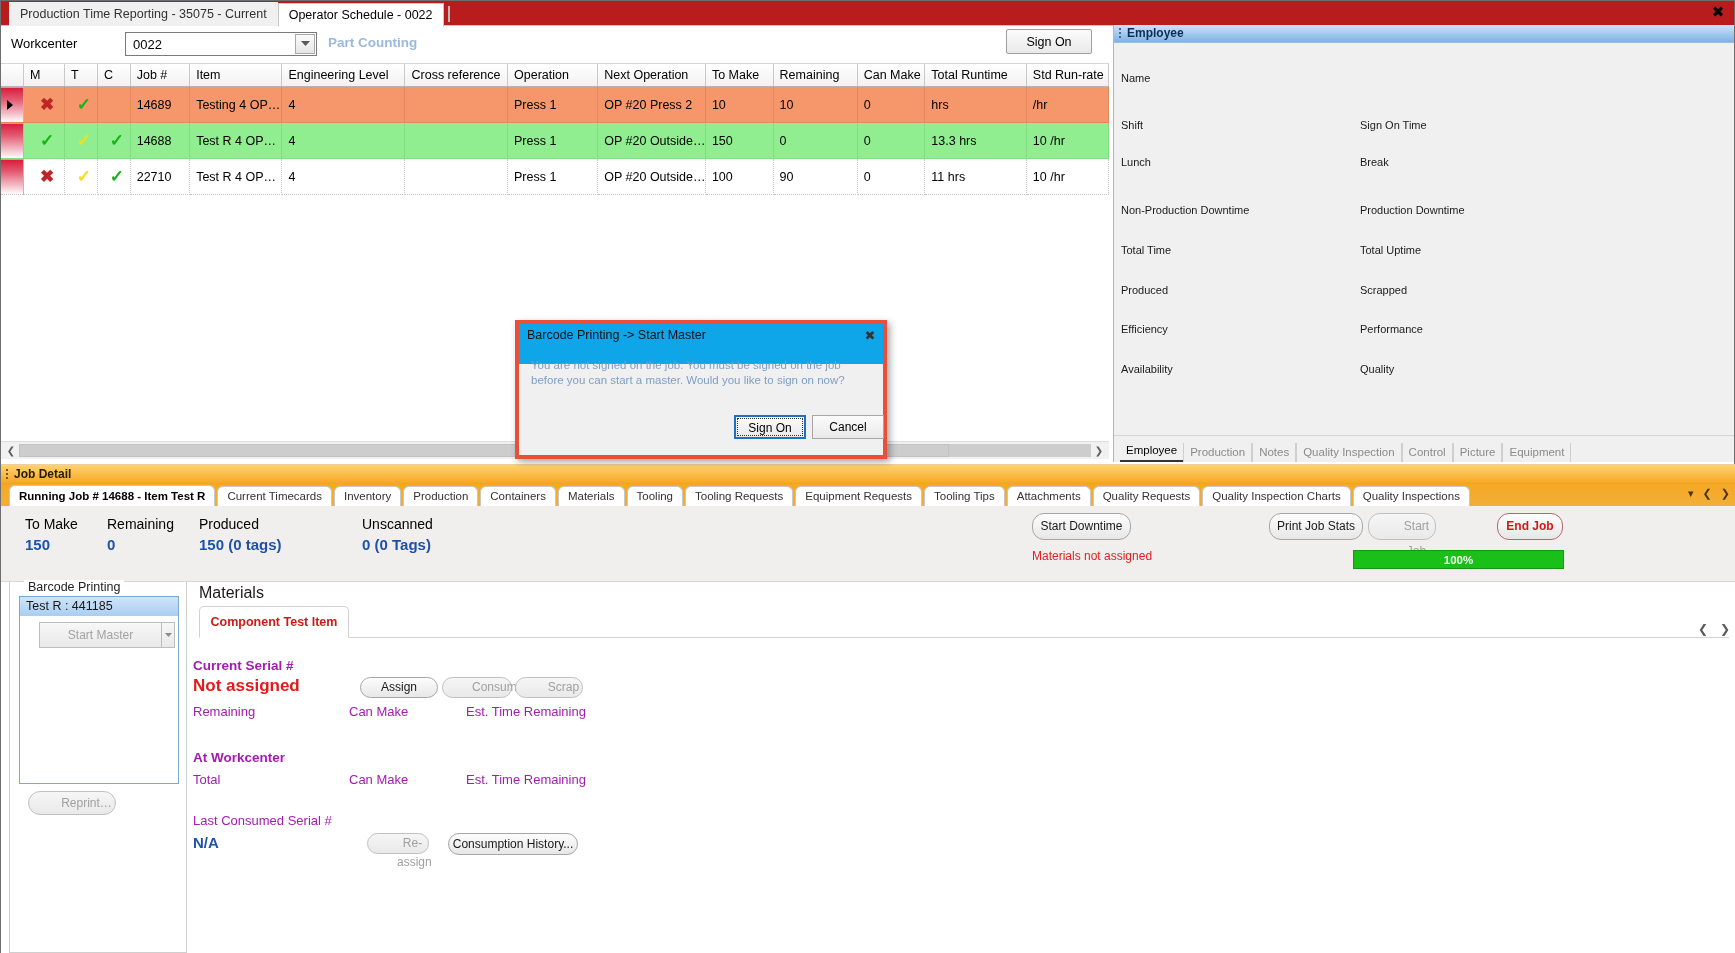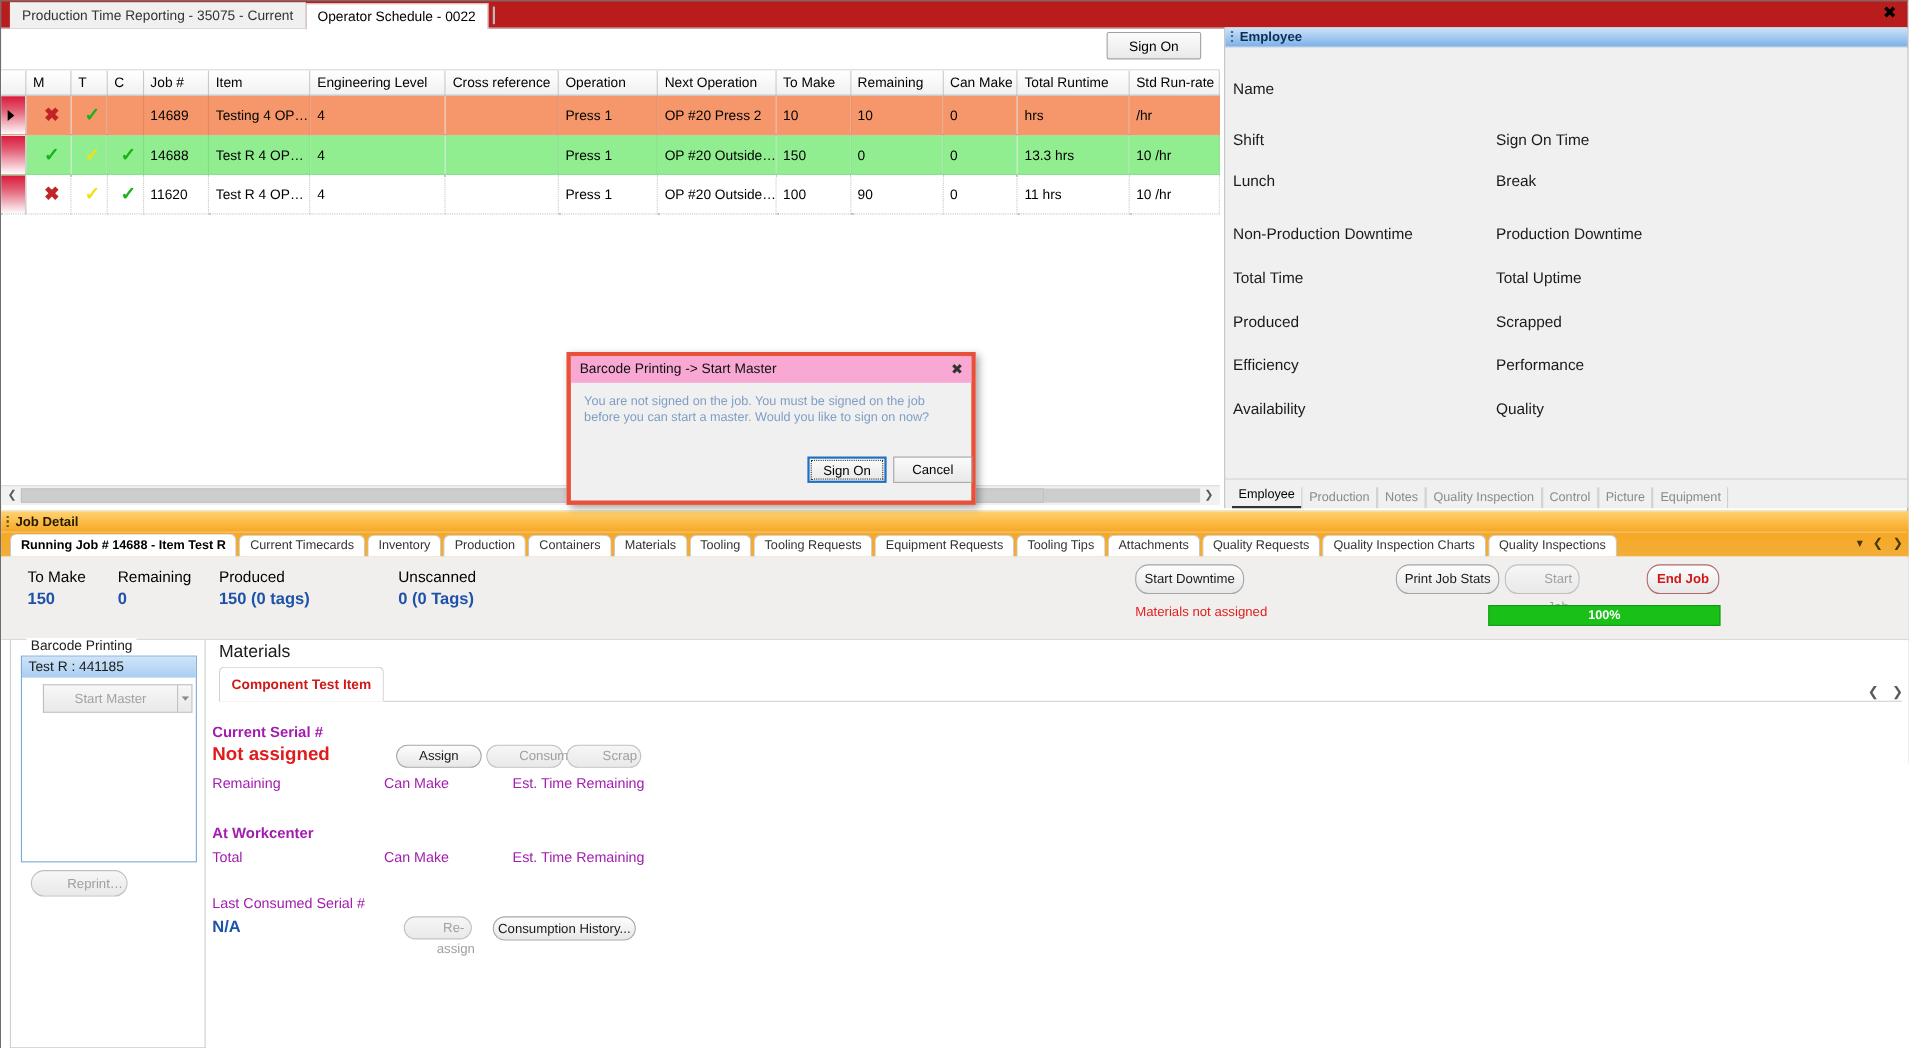--- a/index.html
+++ b/index.html
@@ -143,21 +143,21 @@
     position:absolute;left:0;top:0;width:100%;height:18px;
     background:linear-gradient(#cfe3f7,#7db2e8);
     border-bottom:1px solid #9dbfe0;
     box-sizing:border-box;
   }
   .emp-head .grip{position:absolute;left:5px;top:3px;width:2px;height:12px;
      background:repeating-linear-gradient(#4a6a8a 0 2px,transparent 2px 4px);}
   .emp-head .ttl{position:absolute;left:13px;top:1px;font-size:12px;font-weight:bold;color:#0b2e55;}
 
   .emp-body{position:absolute;left:0;top:19px;right:0;bottom:28px;background:#f0f0f0;}
-  .emp-lbl{position:absolute;font-size:14px;color:#1a1a1a;white-space:nowrap;text-align:center;}
+  .emp-lbl{position:absolute;font-size:11px;color:#1a1a1a;white-space:nowrap;text-align:center;}
 
   .emp-tabs{
     position:absolute;left:0;bottom:0;width:100%;height:27px;
     background:#f0f0f0;border-top:1px solid #d4d4d4;box-sizing:border-box;
     display:flex;align-items:flex-end;padding-left:6px;
   }
   .emp-tab{
     height:19px;line-height:19px;padding:0 6px;font-size:11.5px;color:#8a8a8a;
     border-left:1px solid #cfcfcf;border-right:1px solid #cfcfcf;white-space:nowrap;
   }
@@ -266,21 +266,21 @@
   .ml.bigred{font-weight:bold;font-size:17px;color:#e01b1b;}
   .ml.bigblue{font-weight:bold;font-size:15px;color:#1d52a8;}
 
   
   .dlg{
     position:absolute;left:514px;top:319px;width:372px;height:139px;
     background:#f0f0f0;border:4px solid #e8503a;box-sizing:border-box;
     box-shadow:3px 3px 7px rgba(0,0,0,.35);
   }
   .dlg-title{
-    position:absolute;left:0;top:0;right:0;height:24px;background:#f9a8d4;
+    position:absolute;left:0;top:0;right:0;height:40px;background:#0ea5e9;
   }
   .dlg-title .t{position:absolute;left:8px;top:4px;font-size:12.5px;color:#111;}
   .dlg-x{
     position:absolute;right:4px;top:3px;width:18px;height:17px;
     text-align:center;line-height:17px;font-size:13px;color:#333;cursor:pointer;
   }
   .dlg-msg{
     position:absolute;left:12px;top:34px;width:340px;
     font-size:11.5px;color:#7e9ec6;line-height:15px;
   }
@@ -299,20 +299,32 @@
 
   <div class="topbar">
     <div class="top-tabs">
       <div class="top-tab">Production Time Reporting - 35075 - Current</div>
       <div class="top-tab sel">Operator Schedule - 0022</div>
       <div class="top-tab-caret"></div>
     </div>
   </div>
   <div class="win-close">✖</div>
 
+  <div class="wc-row">
+    <div class="wc-label">Workcenter</div>
+    <div class="wc-combo">
+      <div class="val">0022</div>
+      <div class="arrow">
+        <svg width="9" height="6" viewBox="0 0 9 6">
+            <path d="M0 0 L4.5 5 L9 0 Z" fill="#5a5a5a"></path>
+          </svg>
+      </div>
+    </div>
+    <div class="part-counting">Part Counting</div>
+  </div>
   <div class="signon-btn">Sign On</div>
 
   <div class="grid-wrap">
     <table class="grid">
       <colgroup>
         <col style="width:22px">
           <col style="width:40px">
           <col style="width:32px">
           <col style="width:32px">
         <col style="width:58px">
@@ -381,21 +393,21 @@
           <td>0</td>
           <td>0</td>
           <td>13.3 hrs</td>
           <td>10 /hr</td>
         </tr>
         <tr class="r-white">
           <td class="sel-col"></td>
           <td class="icon-col"><span class="mk x">✖</span></td>
           <td class="icon-col"><span class="mk chk-y">✓</span></td>
           <td class="icon-col"><span class="mk chk-g">✓</span></td>
-          <td>11620</td>
+          <td>22710</td>
           <td>Test R 4 OP…</td>
           <td>4</td>
           <td></td>
           <td>Press 1</td>
           <td>OP  #20  Outside…</td>
           <td>100</td>
           <td>90</td>
           <td>0</td>
           <td>11 hrs</td>
           <td>10 /hr</td>

